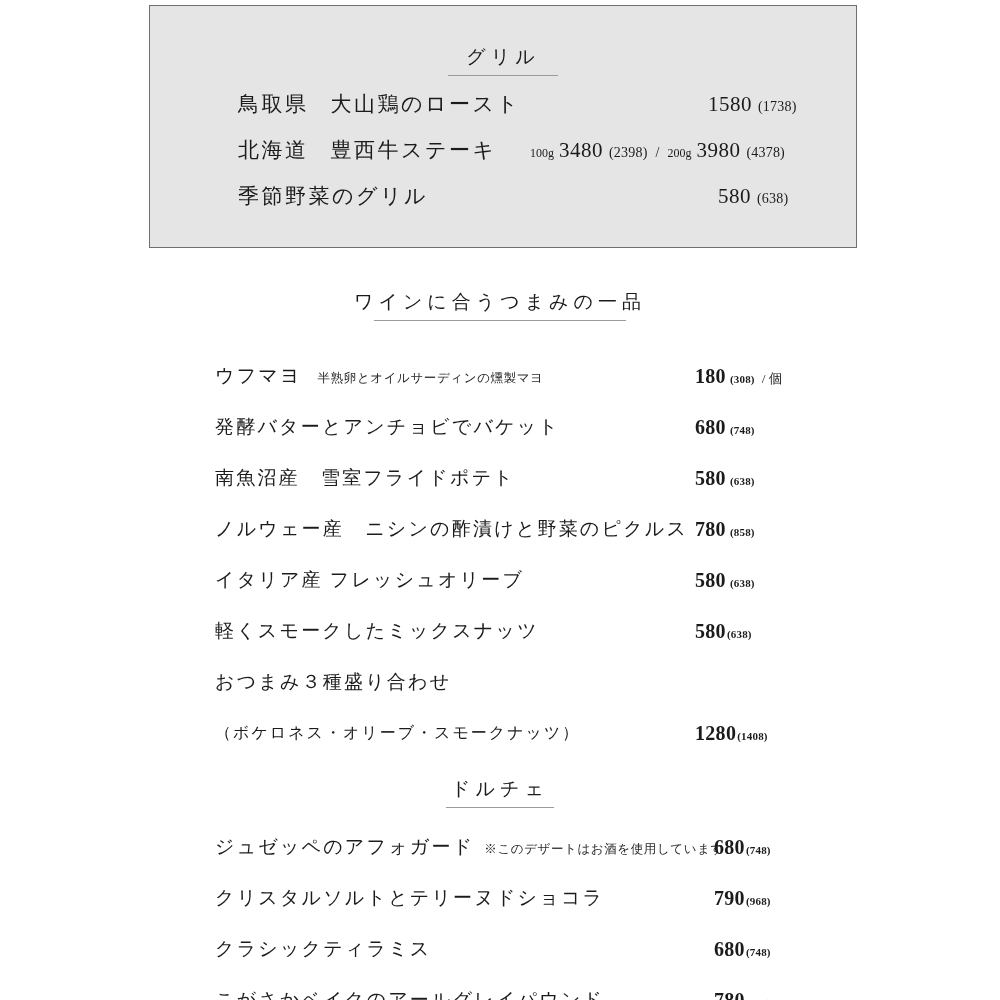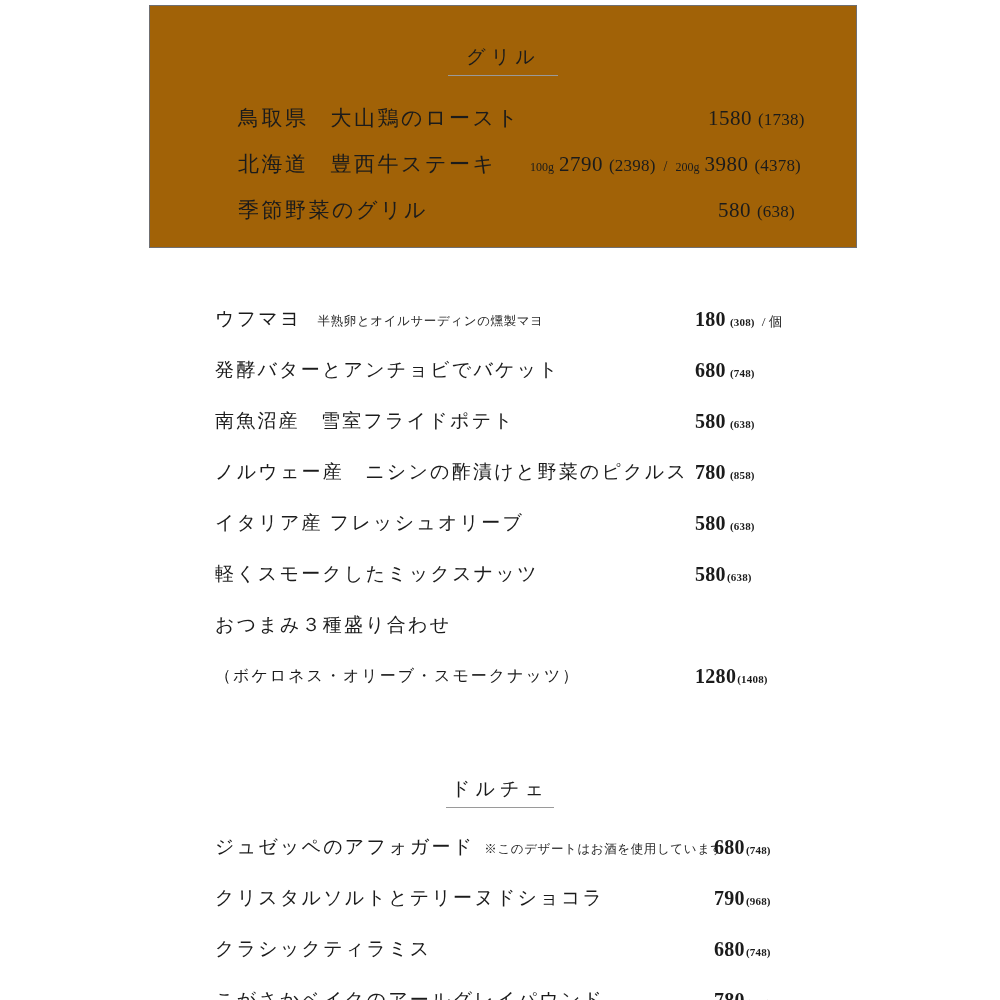--- a/index.html
+++ b/index.html
@@ -27,21 +27,21 @@
 
   
   .grill-box {
     position: absolute;
     left: 149px;
     top: 5px;
     width: 708px;
     height: 243px;
     border: 1px solid #6f6f72;
     box-sizing: border-box;
-    background: #a16207;
+    background: #e5e5e5;
   }
 
   .section-head {
     text-align: center;
     font-size: 19px;
     letter-spacing: 5px;
     font-weight: 400;
     color: #1b1b1b;
     line-height: 1;
   }
@@ -58,21 +58,20 @@
     right: 0;
     top: 41px;
   }
   .grill-head .rule { width: 110px; }
 
   .grill-rows {
     position: absolute;
     left: 0;
     right: 0;
     top: 84px;
-    margin-top: 14px;
   }
   .grill-row {
     position: relative;
     height: 46px;
   }
   .grill-name {
     position: absolute;
     left: 88px;
     top: 0;
     font-size: 21px;
@@ -87,21 +86,21 @@
     top: 0;
     line-height: 28px;
     white-space: nowrap;
     font-family: "Liberation Serif", "DejaVu Serif", serif;
   }
   .grill-price .main {
     font-size: 21px;
     letter-spacing: 0.5px;
   }
   .grill-price .tax {
-    font-size: 17px;
+    font-size: 14px;
     margin-left: 6px;
     letter-spacing: 0.2px;
   }
   .grill-price .gram {
     font-size: 12px;
     margin-right: 5px;
     letter-spacing: 0;
   }
   .grill-price .slash {
     font-size: 14px;
@@ -186,40 +185,44 @@
         <div class="grill-price gp-1">
           <span class="main">1580</span><span class="tax">(1738)</span>
         </div>
       </div>
 
       <div class="grill-row">
         <div class="grill-name">
           <span class="pref">北海道</span><span>豊西牛ステーキ</span>
         </div>
         <div class="grill-price gp-2">
-          <span class="gram">100g</span><span class="main">2790</span><span class="tax">(2398)</span><span class="slash">/</span><span class="gram">200g</span><span class="main">3980</span><span class="tax">(4378)</span>
+          <span class="gram">100g</span><span class="main">3480</span><span class="tax">(2398)</span><span class="slash">/</span><span class="gram">200g</span><span class="main">3980</span><span class="tax">(4378)</span>
         </div>
       </div>
 
       <div class="grill-row">
         <div class="grill-name">
           <span>季節野菜のグリル</span>
         </div>
         <div class="grill-price gp-3">
           <span class="main">580</span><span class="tax">(638)</span>
         </div>
       </div>
 
     </div>
   </div>
 
   <div class="list-section" style="top:292px;">
 
-
-    <div style="position:relative; margin-top:14px;">
+    <div class="section-head list-head">
+      <span>ワインに合うつまみの一品</span>
+      <span class="rule" style="width:252px;"></span>
+    </div>
+
+    <div style="position:relative; margin-top:42px;">
 
       <div class="row">
         <div class="row-name">
           <span>ウフマヨ</span><span class="row-note">半熟卵とオイルサーディンの燻製マヨ</span>
         </div>
         <div class="row-price">
           <span class="main">180</span><span class="tax">(308)</span><span class="unit">/ 個</span>
         </div>
       </div>
 

